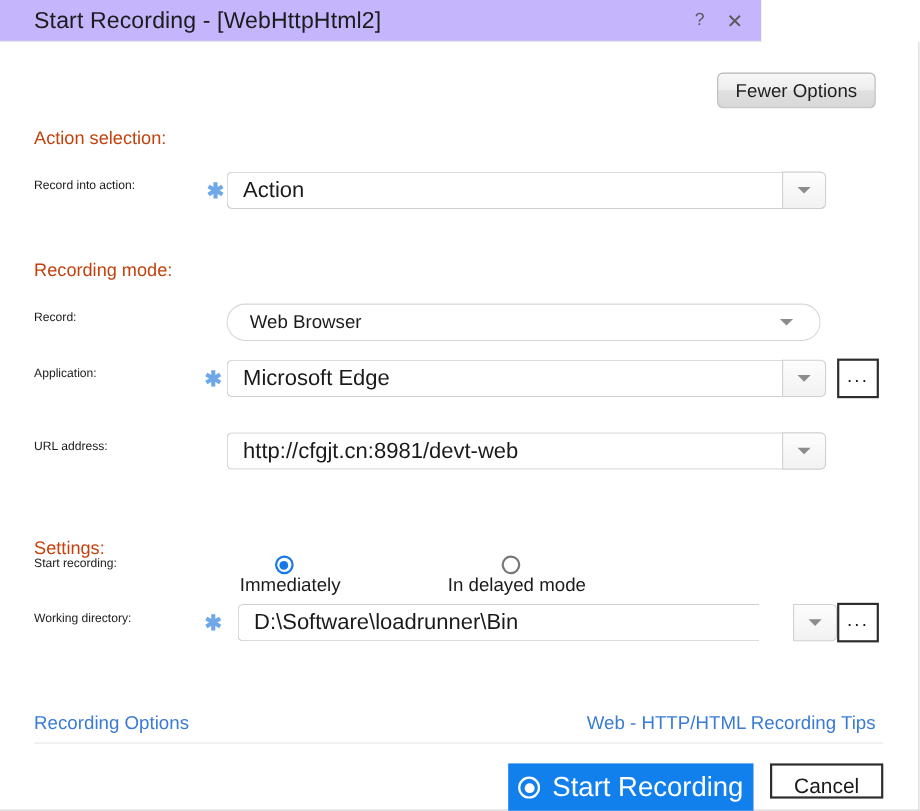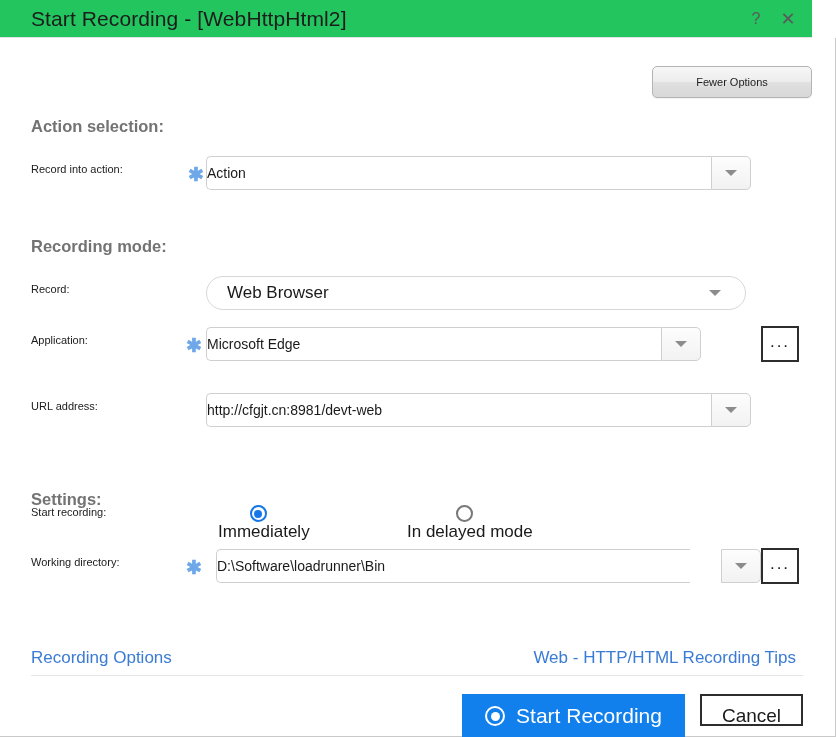--- a/index.html
+++ b/index.html
@@ -12,23 +12,23 @@
     height: 737px;
     font-family: "Liberation Sans", sans-serif;
     overflow: hidden;
     position: relative;
   }
 
   
   .titlebar {
     position: absolute;
     left: 0; top: 0;
-    width: 812px;
+    width: 692px;
     height: 38px;
-    background: #22c55e;
+    background: #c4b5fd;
     border-bottom: 1px solid #e2e2e2;
     box-sizing: border-box;
   }
   .title-text {
     position: absolute;
     left: 31px; top: 7px;
     font-size: 21px;
     color: #1c1c1c;
     white-space: nowrap;
     letter-spacing: .1px;
@@ -56,40 +56,40 @@
     background: #ffffff;
     box-sizing: border-box;
     border-right: 1px solid #c9c9c9;
     border-bottom: 1px solid #c9c9c9;
   }
 
   
   .fewer-options {
     position: absolute;
     left: 652px; top: 28px;
-    width: 160px; height: 32px;
+    width: 144px; height: 32px;
     border: 1px solid #b4b4b4;
     border-radius: 5px;
     background: linear-gradient(to bottom, #f7f7f7 0%, #ededed 48%, #e0e0e0 52%, #d8d8d8 100%);
-    font-size: 11px;
+    font-size: 17px;
     color: #1d1d1d;
     text-align: center;
     line-height: 31px;
     box-sizing: border-box;
     cursor: default;
     box-shadow: 0 1px 1px rgba(0,0,0,.06);
   }
 
   
   .section-title {
     position: absolute;
     left: 31px;
     font-size: 16.5px;
-    font-weight: bold;
-    color: #737373;
+    font-weight: normal;
+    color: #c2410c;
     white-space: nowrap;
   }
   #sec-action   { top: 79px; }
   #sec-mode     { top: 199px; }
   #sec-settings { top: 420px; margin-top: 32px; }
 
   
   .row-label {
     position: absolute;
     left: 31px;
@@ -112,23 +112,24 @@
     box-sizing: border-box;
     display: flex;
     align-items: stretch;
   }
   .combo-sq .field {
     flex: 1;
     border: 1px solid #cfcfcf;
     border-right: none;
     border-radius: 5px 0 0 5px;
     background: #ffffff;
-    font-size: 14px;
+    font-size: 20px;
     color: #1a1a1a;
     line-height: 32px;
+    padding-left: 14px;
     overflow: hidden;
     white-space: nowrap;
     box-sizing: border-box;
   }
   .combo-sq .arrow-btn {
     width: 40px;
     border: 1px solid #cfcfcf;
     border-radius: 0 5px 5px 0;
     background: linear-gradient(to bottom, #fdfdfd 0%, #f2f2f2 100%);
     position: relative;
@@ -244,21 +245,21 @@
     left: 31px; top: 637px;
     width: 772px; height: 1px;
     background: #e6e6e6;
   }
   .btn-start {
     position: absolute;
     left: 462px; top: 656px;
     width: 223px; height: 44px;
     background: #1280ec;
     color: #ffffff;
-    font-size: 21px;
+    font-size: 25px;
     box-sizing: border-box;
     cursor: default;
     display: flex;
     align-items: center;
     justify-content: center;
   }
   .rec-icon {
     width: 20px; height: 20px;
     border-radius: 50%;
     border: 2.5px solid #ffffff;
@@ -315,21 +316,21 @@
   <div class="section-title" id="sec-mode">Recording mode:</div>
 
   <div class="row-label" style="top:245px;">Record:</div>
   <div class="combo-pill" style="left:206px; top:238px; width:540px;">
     <div class="field">Web Browser</div>
     <div class="pill-arrow"></div>
   </div>
 
   <div class="row-label" style="top:296px;">Application:</div>
   <div class="req-star" style="left:186px; top:298px;">✱</div>
-  <div class="combo-sq" style="left:206px; top:289px; width:495px;">
+  <div class="combo-sq" style="left:206px; top:289px; width:545px;">
     <div class="field">Microsoft Edge</div>
     <div class="arrow-btn"></div>
   </div>
   <div class="browse-btn" style="left:761px; top:288px;">...</div>
 
   <div class="row-label" style="top:362px;">URL address:</div>
   <div class="combo-sq" style="left:206px; top:355px; width:545px;">
     <div class="field">http://cfgjt.cn:8981/devt-web</div>
     <div class="arrow-btn"></div>
   </div>

